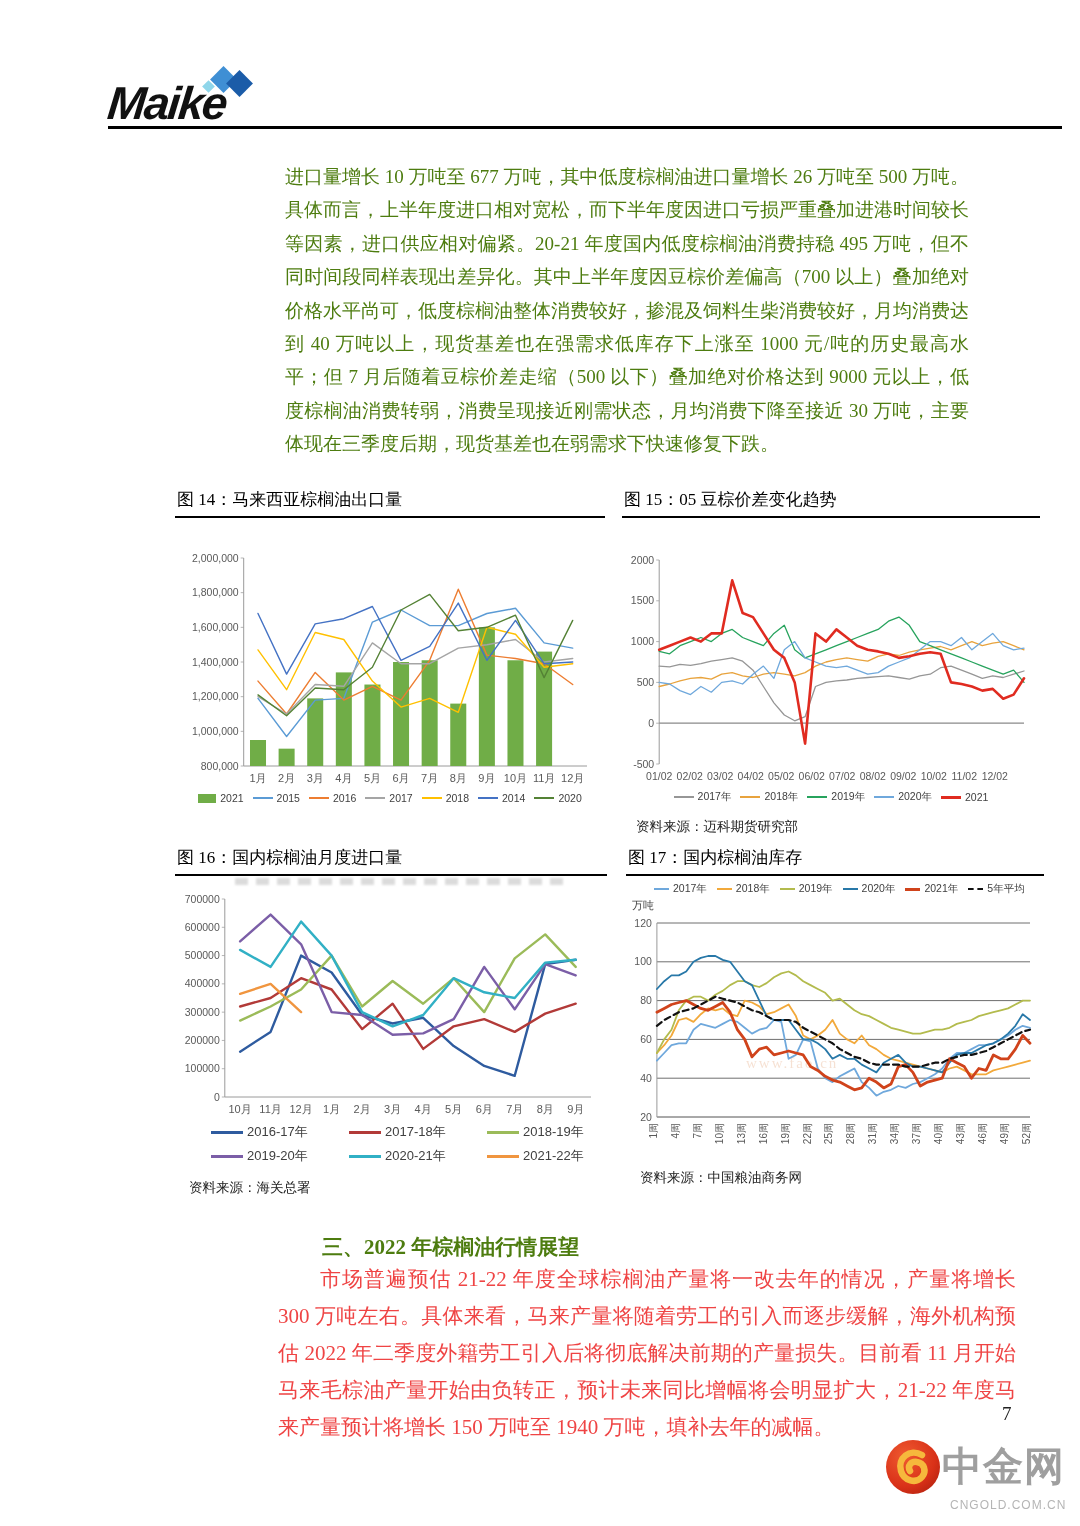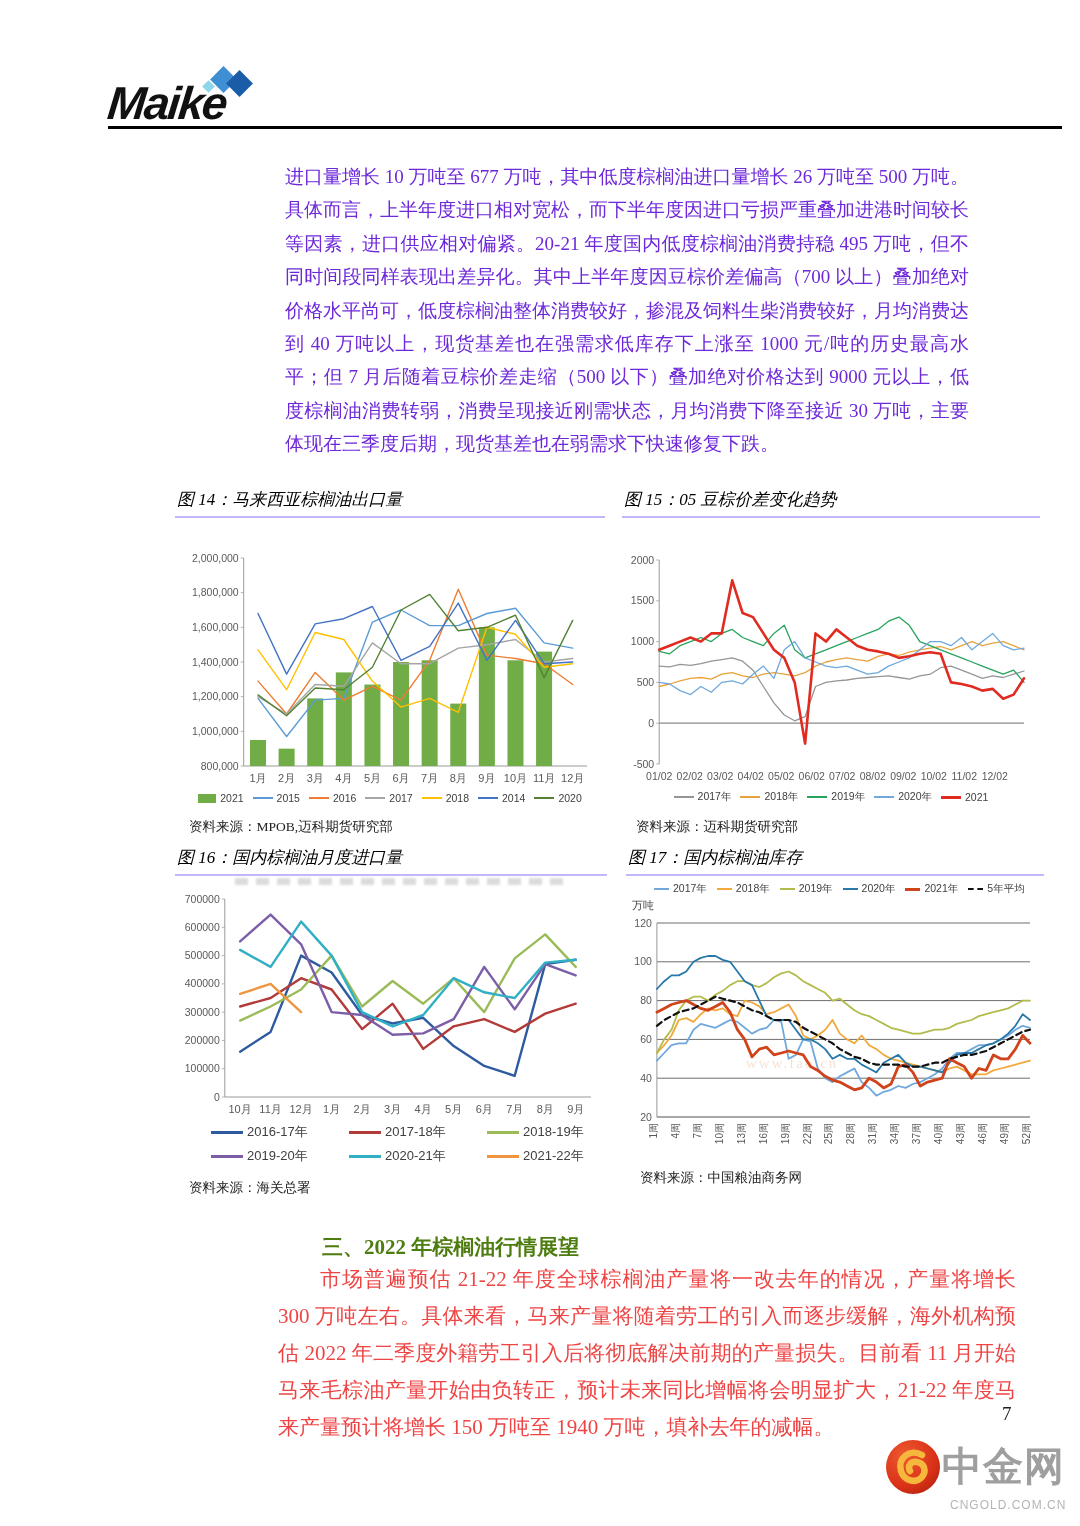--- a/index.html
+++ b/index.html
@@ -10,28 +10,28 @@
   .logo-text{font-family:"Liberation Sans","DejaVu Sans",sans-serif;font-style:italic;
              font-weight:800;font-size:46px;letter-spacing:-2px;color:#111;transform:skewX(-6deg);
              position:absolute;left:0;top:8px;}
   .diamond{position:absolute;transform:rotate(45deg);}
   .d1{width:9px;height:9px;background:#8fd6ea;left:96px;top:14px;}
   .d2{width:19px;height:19px;background:#3f8fd4;left:106px;top:2px;}
   .d3{width:19px;height:19px;background:#1b5ca8;left:122px;top:6px;}
   .header-rule{position:absolute;left:108px;top:126px;width:954px;height:3px;background:#000;}
   
   .para1{position:absolute;left:285px;top:160px;width:684px;font-size:19px;line-height:33.4px;
-         text-align:justify;color:#6d28d9;}
+         text-align:justify;color:#4d7c0f;}
   .section-head{position:absolute;left:322px;top:1233px;font-size:21px;font-weight:700;color:#4d7c0f;}
   .para2{position:absolute;left:278px;top:1261px;width:738px;font-size:21px;line-height:37px;
          text-align:justify;text-indent:2em;color:#ef4444;}
   .page-num{position:absolute;left:1002px;top:1403px;font-size:19px;color:#222;}
   
   .fig{position:absolute;}
-  .fig-title{font-size:17px;color:#000;padding:0 0 5px 2px;border-bottom:2px solid #c4b5fd;font-style:italic;}
+  .fig-title{font-size:17px;color:#000;padding:0 0 5px 2px;border-bottom:2px solid #000000;}
   .chart-wrap{position:relative;}
   .chart{display:block;}
   .legend{display:flex;flex-wrap:wrap;justify-content:center;gap:4px 9px;
           font-family:"Liberation Sans","DejaVu Sans",sans-serif;font-size:10.5px;color:#404040;
           margin-top:2px;}
   .legend .item{display:flex;align-items:center;gap:4px;white-space:nowrap;}
   .legend .sw-line{display:inline-block;width:20px;}
   .legend .sw-bar{display:inline-block;width:18px;height:9px;}
   .fig-source{font-size:13.5px;color:#222;margin-top:14px;padding-left:14px;}
   .fig14{left:175px;top:488px;width:430px;}
@@ -150,21 +150,20 @@
           <span class="item">
             <span class="sw-line" style="height: 2px; background: rgb(68, 114, 196);"></span>
             <span>2014</span>
           </span>
           <span class="item">
             <span class="sw-line" style="height: 2px; background: rgb(84, 130, 53);"></span>
             <span>2020</span>
           </span>
         </div>
     </div>
-    <div class="fig-source">资料来源：MPOB,迈科期货研究部</div>
   </div>
 
   <div class="fig fig15">
     <div class="fig-title">图 15：05 豆棕价差变化趋势</div>
     <div class="chart-wrap">
       <svg class="chart" width="414" height="238" viewBox="0 0 414 238">
           <text x="32.2" y="217.5" text-anchor="end" font-size="10.5" font-family="Liberation Sans, sans-serif" fill="#595959">-500</text>
           <line x1="34.2" x2="37.2" y1="214" y2="214" stroke="#b5b5b5" stroke-width="1"></line>
           <text x="32.2" y="176.70000000000002" text-anchor="end" font-size="10.5" font-family="Liberation Sans, sans-serif" fill="#595959">0</text>
           <line x1="34.2" x2="37.2" y1="173.20000000000002" y2="173.20000000000002" stroke="#b5b5b5" stroke-width="1"></line>

